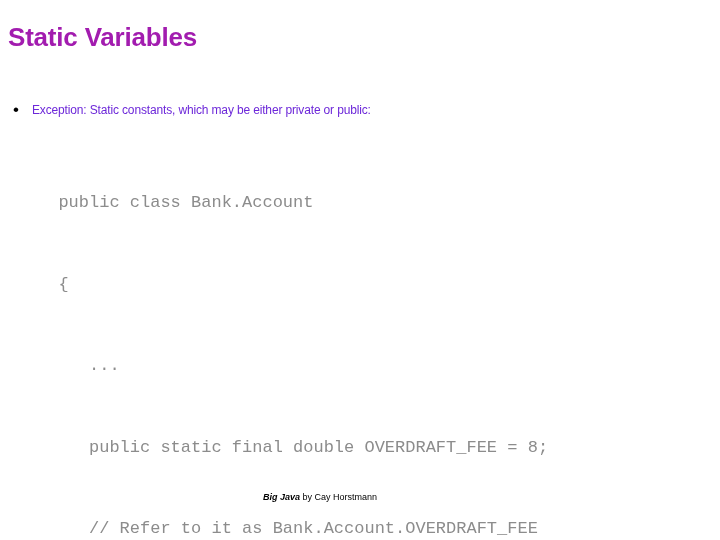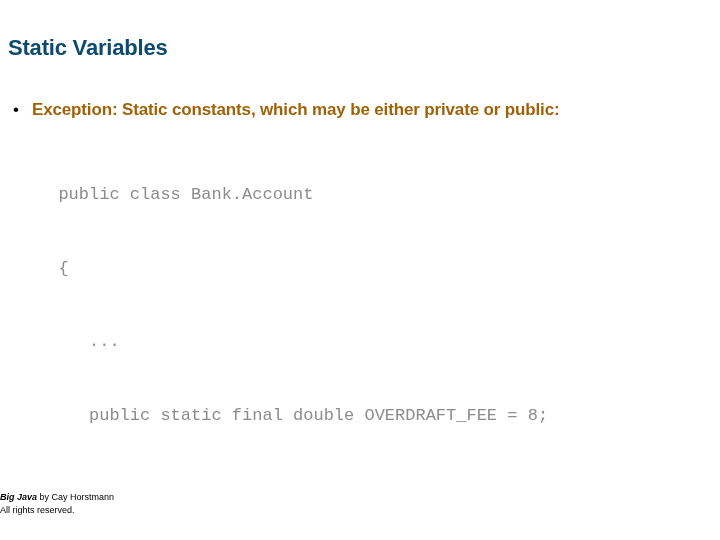--- a/index.html
+++ b/index.html
@@ -24,27 +24,27 @@
     top: 0;
     width: 720px;
     height: 540px;
     background: #ffffff;
   }
 
   
   .slide-title {
     position: absolute;
     left: 8px;
-    top: 35px;
+    top: 24px;
     width: 690px;
     font-family: "Liberation Sans", sans-serif;
-    font-size: 22px;
+    font-size: 26px;
     font-weight: 700;
     letter-spacing: -0.2px;
-    color: #0c4a6e;
+    color: #a21caf;
     line-height: 26px;
     white-space: nowrap;
   }
 
   
   .bullet-row {
     position: absolute;
     left: 10px;
     top: 98px;
     width: 700px;
@@ -56,51 +56,52 @@
     flex: 0 0 22px;
     font-size: 17px;
     line-height: 24px;
     color: #000000;
     text-align: left;
     padding-left: 3px;
     box-sizing: border-box;
   }
   .bullet-text {
     font-family: "Liberation Sans", sans-serif;
-    font-size: 17px;
+    font-size: 12px;
     line-height: 24px;
-    color: #a16207;
+    color: #6d28d9;
     white-space: nowrap;
     letter-spacing: -0.15px;
-    font-weight: bold;
   }
 
   
   .code-block {
     position: absolute;
     left: 38px;
     top: 134px;
     width: 660px;
     font-family: "Liberation Mono", "DejaVu Sans Mono", monospace;
     font-size: 17px;
     line-height: 24.5px;
     color: #8c8c8c;
     white-space: pre;
   }
   .code-line {
     white-space: pre;
     height: 24.5px;
+    margin-top: 8px;
   }
 
   
   .footer {
     position: absolute;
     left: 0;
     top: 491px;
     width: 640px;
+    text-align: center;
     font-family: "Liberation Sans", sans-serif;
     font-size: 9px;
     line-height: 13px;
     color: #000000;
   }
   .footer-line { white-space: nowrap; }
   .book-title {
     font-style: italic;
     font-weight: bold;
   }
@@ -115,22 +116,22 @@
   <div class="bullet-row">
     <span class="bullet-mark">•</span>
     <span class="bullet-text">Exception: Static constants, which may be either private or public:</span>
   </div>
 
   <div class="code-block">
     <div class="code-line">  public class Bank.Account</div>
     <div class="code-line">  {</div>
     <div class="code-line">     ...</div>
     <div class="code-line">     public static final double OVERDRAFT_FEE = 8;</div>
+    <div class="code-line">     // Refer to it as Bank.Account.OVERDRAFT_FEE</div>
     
     
   </div>
 
   <div class="footer">
     <div class="footer-line"><span class="book-title">Big Java</span><span> by Cay Horstmann</span></div>
-    <div class="footer-line">All rights reserved.</div>
   </div>
 
 </div>
 
 </body></html>

